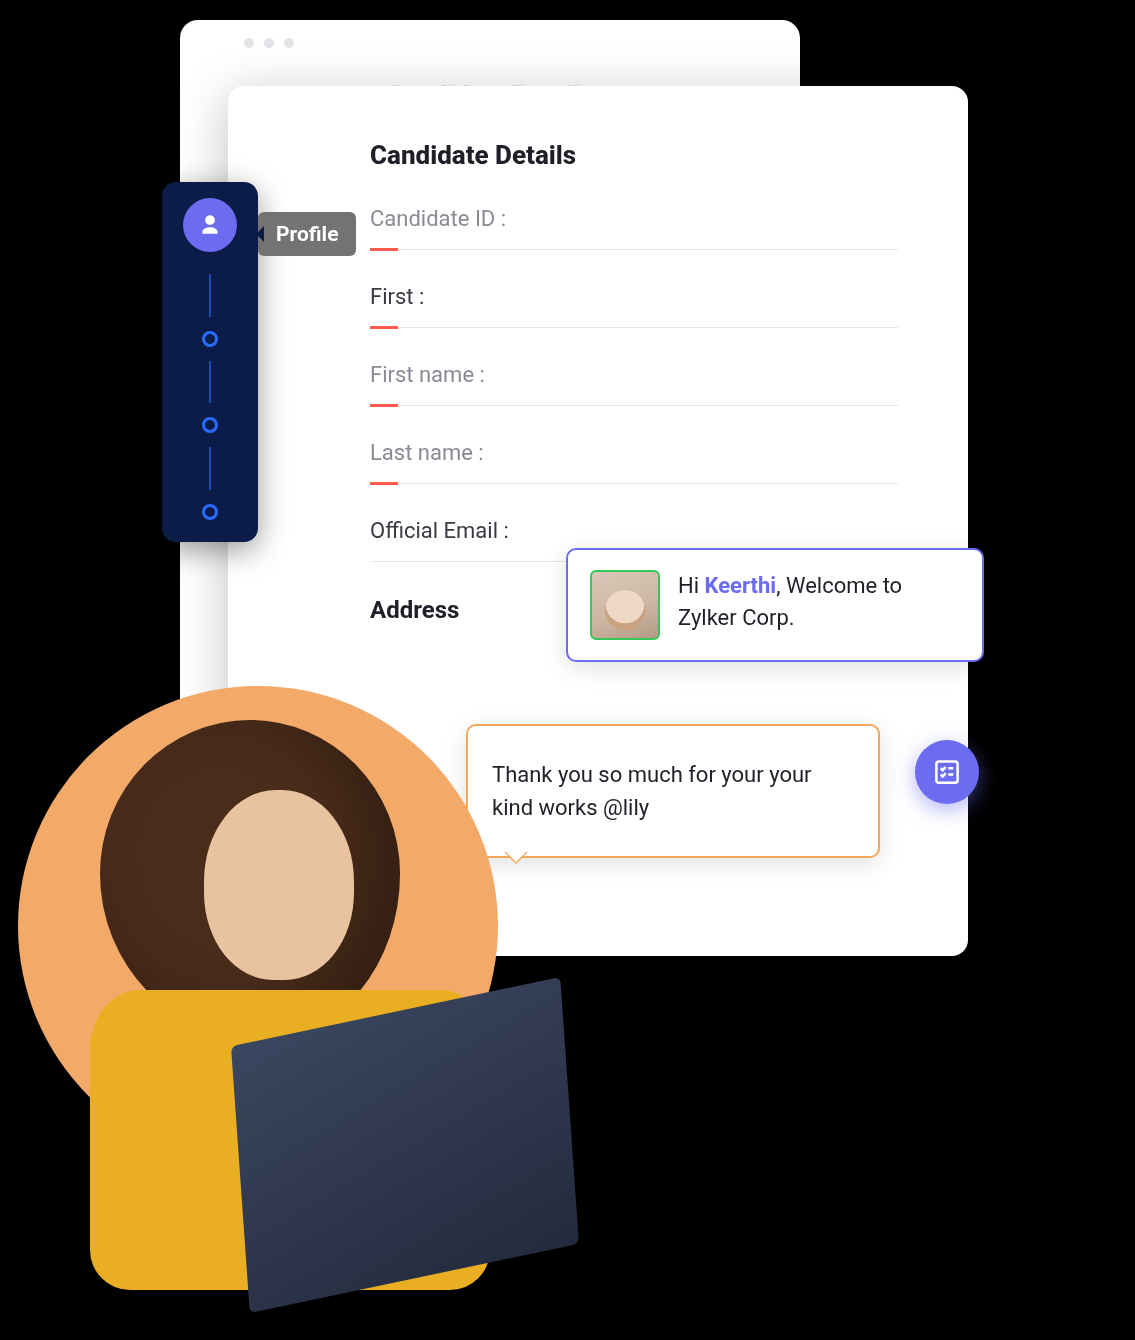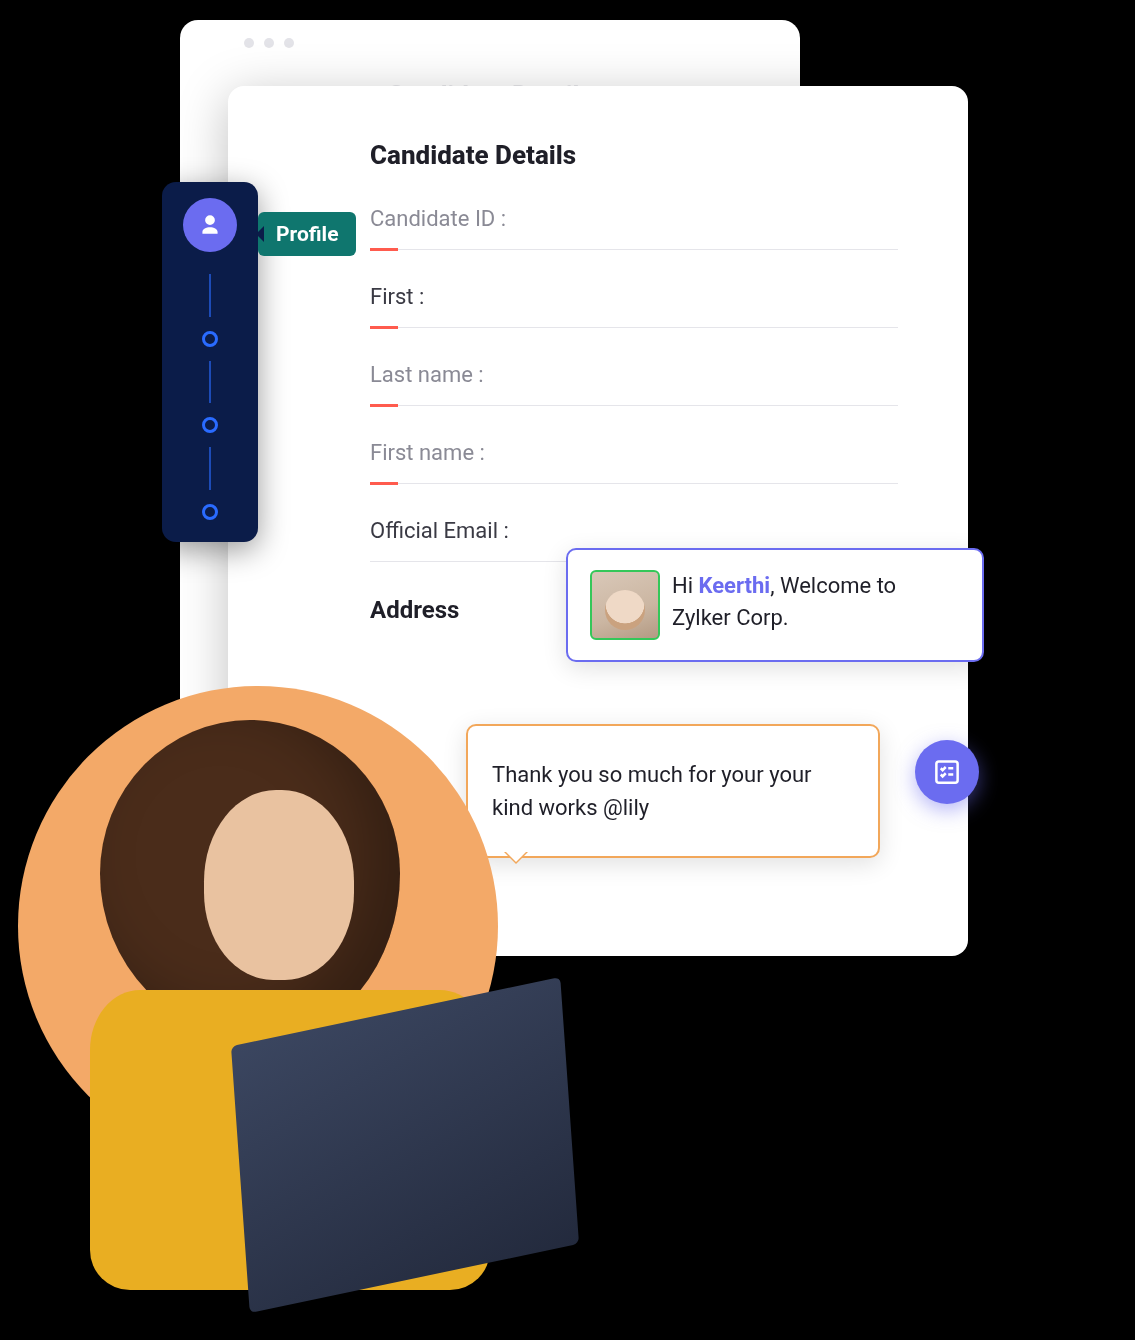--- a/index.html
+++ b/index.html
@@ -58,33 +58,33 @@
   .wizard .line{width:2px;flex:1;background:#2a6bff;opacity:.6;}
   .wizard .small{
     width:16px;height:16px;border-radius:50%;
     background:#0b1c49;border:3px solid #2a6bff;margin:14px 0;
   }
   .wizard-wrap{display:flex;flex-direction:column;align-items:center;height:260px;}
 
   
   .profile-pop{
     position:absolute;left:258px;top:212px;
-    background:#0f766e;color:#fff;font-weight:700;font-size:21px;
+    background:#737373;color:#fff;font-weight:700;font-size:21px;
     padding:10px 18px;border-radius:6px;
   }
   .profile-pop::before{
     content:"";position:absolute;left:-10px;top:50%;transform:translateY(-50%);
     border:8px solid transparent;border-right-color:#0b1c49;
   }
 
   
   .bubble1{
     position:absolute;left:566px;top:548px;
     width:418px;background:#fff;border:2px solid #6b6cf0;border-radius:10px;
-    padding:20px 22px;display:flex;gap:12px;align-items:flex-start;
+    padding:20px 22px;display:flex;gap:18px;align-items:flex-start;
     box-shadow:0 6px 24px rgba(0,0,0,.12);
   }
   .avatar{
     width:70px;height:70px;border:2px solid #34c759;border-radius:6px;
     background:linear-gradient(160deg,#d9c8b8 0%,#cbb6a2 60%,#b39a83 100%);
     position:relative;overflow:hidden;flex-shrink:0;
   }
   .avatar::after{ 
     content:"";position:absolute;left:50%;top:58%;transform:translate(-50%,-50%);
     width:40px;height:40px;border-radius:50%;
@@ -175,28 +175,28 @@
 
 
   <div class="field">
     <div class="field-label strong">First :</div>
     <div class="field-rule">
         <span class="req"></span>
       </div>
   </div>
 
   <div class="field">
+    <div class="field-label">First name :</div>
+    <div class="field-rule">
+        <span class="req"></span>
+      </div>
+  </div>
+
+  <div class="field">
     <div class="field-label">Last name :</div>
-    <div class="field-rule">
-        <span class="req"></span>
-      </div>
-  </div>
-
-  <div class="field">
-    <div class="field-label">First name :</div>
     <div class="field-rule">
         <span class="req"></span>
       </div>
   </div>
 
   <div class="field">
     <div class="field-label strong">Official Email :</div>
     <div class="field-rule"></div>
   </div>
 

